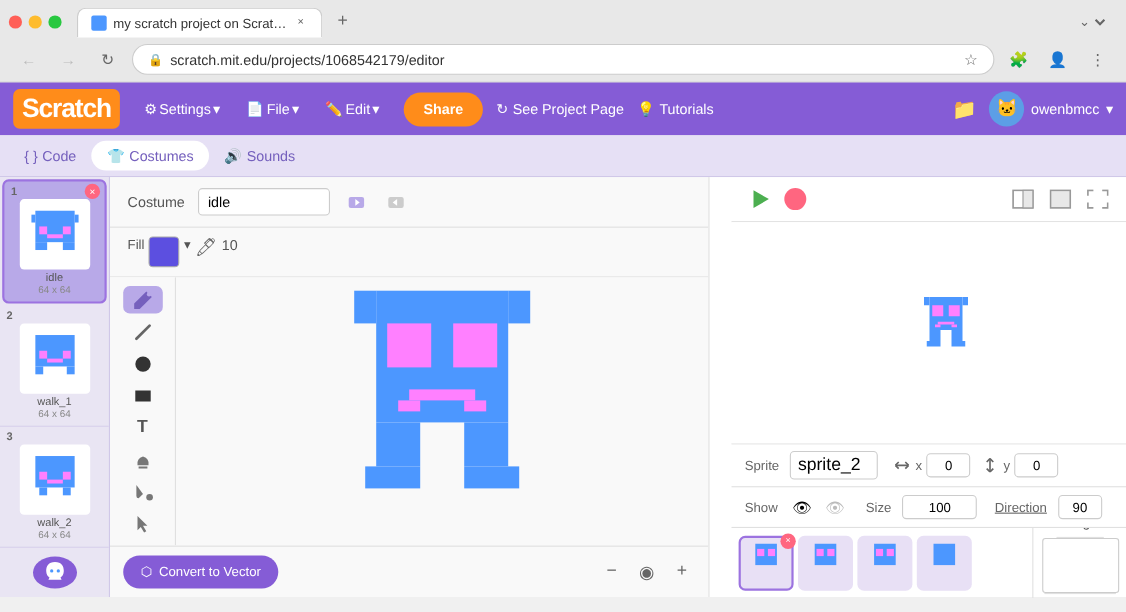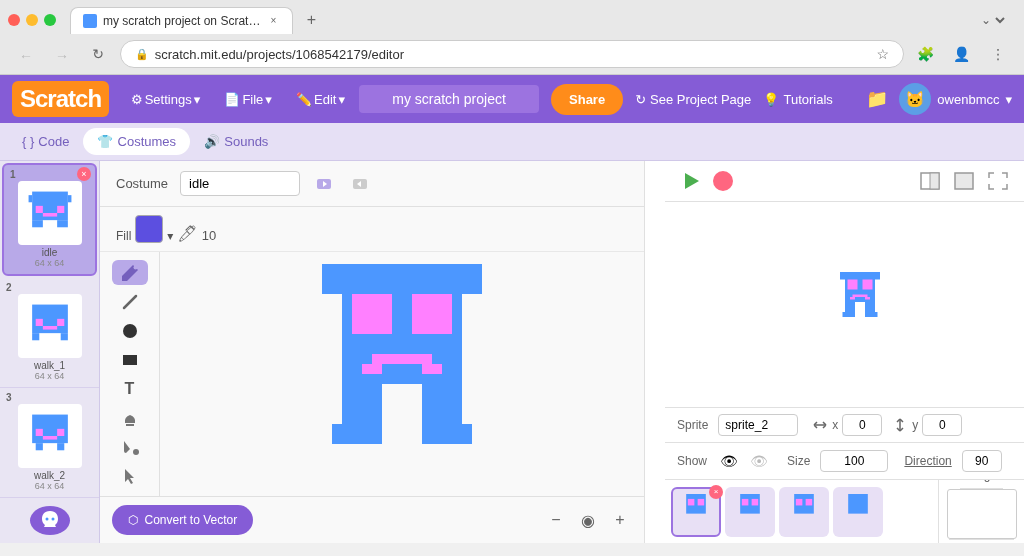--- a/index.html
+++ b/index.html
@@ -57,21 +57,21 @@
     .sprite-size { font-size: 9px; color: #888; }
     .sprite-delete { position: absolute; top: 2px; right: 4px; background: #ff6680; color: white; border-radius: 50%; width: 14px; height: 14px; display: flex; align-items: center; justify-content: center; font-size: 9px; cursor: pointer; }
     .cat-button { width: 40px; height: 40px; background: #855cd6; border-radius: 50%; display: flex; align-items: center; justify-content: center; margin: 8px auto; cursor: pointer; color: white; font-size: 20px; }
 
     
     .costume-editor { flex: 1; background: #f9f9f9; display: flex; flex-direction: column; }
     .costume-header { display: flex; align-items: center; padding: 10px 16px; gap: 12px; border-bottom: 1px solid #e0e0e0; }
     .costume-label { font-size: 13px; color: #555; }
     .costume-name-input { border: 1px solid #ccc; border-radius: 4px; padding: 4px 8px; font-size: 13px; width: 120px; }
     .costume-nav-btn { width: 24px; height: 24px; display: flex; align-items: center; justify-content: center; cursor: pointer; }
-    .fill-row { display: flex; align-items: flex-end; padding: 8px 16px; gap: 4px; border-bottom: 1px solid #e8e8e8; }
+    .fill-row { display: flex; align-items: flex-start; padding: 8px 16px; gap: 4px; border-bottom: 1px solid #e8e8e8; }
     .fill-label { font-size: 12px; color: #555; }
     .fill-color { width: 28px; height: 28px; background: #5c4fe0; border-radius: 4px; cursor: pointer; border: 1px solid #aaa; }
     .fill-dropdown { font-size: 12px; color: #555; cursor: pointer; }
     .eyedropper { font-size: 16px; cursor: pointer; color: #666; }
     .brush-size { font-size: 13px; color: #555; }
 
     .canvas-tools-row { display: flex; flex: 1; overflow: hidden; }
     .tools-panel { width: 60px; background: #f9f9f9; border-right: 1px solid #e0e0e0; display: flex; flex-direction: column; align-items: center; padding: 8px 0; gap: 4px; }
     .tool-btn { width: 36px; height: 36px; display: flex; align-items: center; justify-content: center; border-radius: 6px; cursor: pointer; font-size: 18px; color: #555; }
     .tool-btn.active { background: #b8a9e8; }
@@ -91,21 +91,21 @@
     .preview-area { flex: 1; background: white; display: flex; align-items: center; justify-content: center; position: relative; }
     .preview-controls { display: flex; align-items: center; padding: 6px 12px; gap: 8px; border-bottom: 1px solid #e0e0e0; }
     .play-btn { width: 28px; height: 28px; display: flex; align-items: center; justify-content: center; cursor: pointer; }
     .stop-btn { width: 20px; height: 20px; background: #ff6680; border-radius: 50%; cursor: pointer; }
     .preview-icons { display: flex; gap: 6px; margin-left: auto; }
     .preview-icon { width: 28px; height: 28px; display: flex; align-items: center; justify-content: center; cursor: pointer; border-radius: 4px; }
 
     
     .sprite-info { display: flex; align-items: center; padding: 6px 12px; gap: 10px; border-top: 1px solid #e0e0e0; font-size: 12px; }
     .sprite-info-label { color: #666; }
-    .sprite-info-input { border: 1px solid #ccc; border-radius: 4px; padding: 3px 6px; width: 80px; font-size: 12px; }
+    .sprite-info-input { border: 1px solid #ccc; border-radius: 4px; padding: 3px 6px; width: 80px; font-size: 16px; }
     .coord-label { color: #666; font-size: 12px; }
     .coord-input { border: 1px solid #ccc; border-radius: 4px; padding: 3px 6px; width: 40px; font-size: 12px; text-align: center; }
     .stage-label { text-align: center; font-size: 12px; color: #555; padding: 6px; border-bottom: 1px solid #e0e0e0; }
     .backdrops-label { text-align: center; font-size: 12px; color: #555; padding: 4px; border-top: 1px solid #e0e0e0; }
     .sprite-bottom-bar { display: flex; align-items: center; padding: 4px 6px; gap: 4px; overflow-x: auto; border-top: 1px solid #e0e0e0; height: 64px; }
     .sprite-bottom-thumb { width: 50px; height: 50px; background: #e8e0f5; border-radius: 6px; flex-shrink: 0; display: flex; align-items: center; justify-content: center; cursor: pointer; position: relative; }
     .sprite-bottom-thumb.active { border: 2px solid #9c73e0; }
     .sprite-bottom-delete { position: absolute; top: -4px; right: -4px; background: #ff6680; color: white; border-radius: 50%; width: 14px; height: 14px; display: flex; align-items: center; justify-content: center; font-size: 8px; }
 
     
@@ -164,21 +164,20 @@
     <div class="toolbar-menu">
       <span>📄</span>
       <span>File</span>
       <span>▾</span>
     </div>
     <div class="toolbar-menu">
       <span>✏️</span>
       <span>Edit</span>
       <span>▾</span>
     </div>
-    <input class="project-name-input" value="my scratch project" style="">
     <button class="share-btn">Share</button>
     <div class="see-project-btn">
       <span>↻</span>
       <span>See Project Page</span>
     </div>
     <div class="tutorials-btn">
       <span>💡</span>
       <span>Tutorials</span>
     </div>
     <div class="toolbar-spacer"></div>

